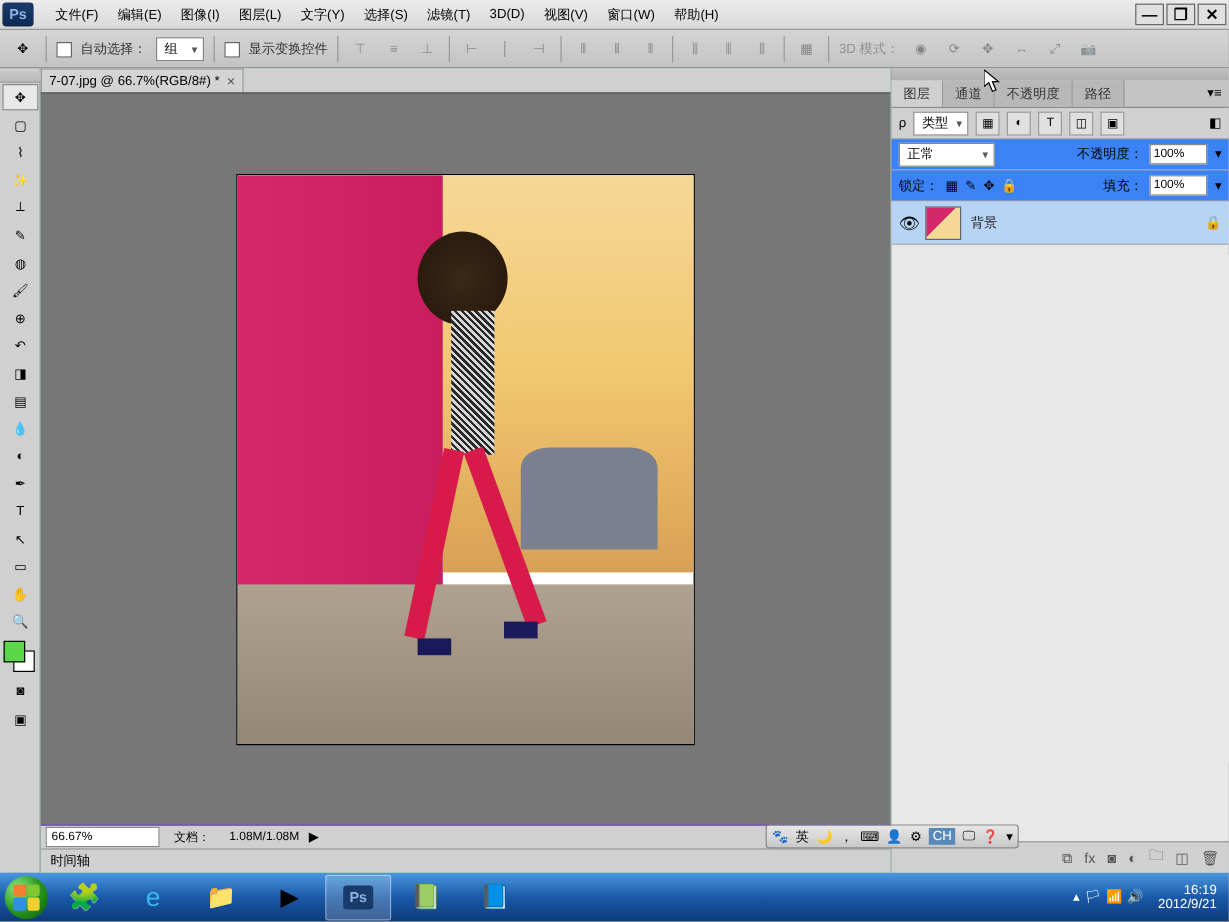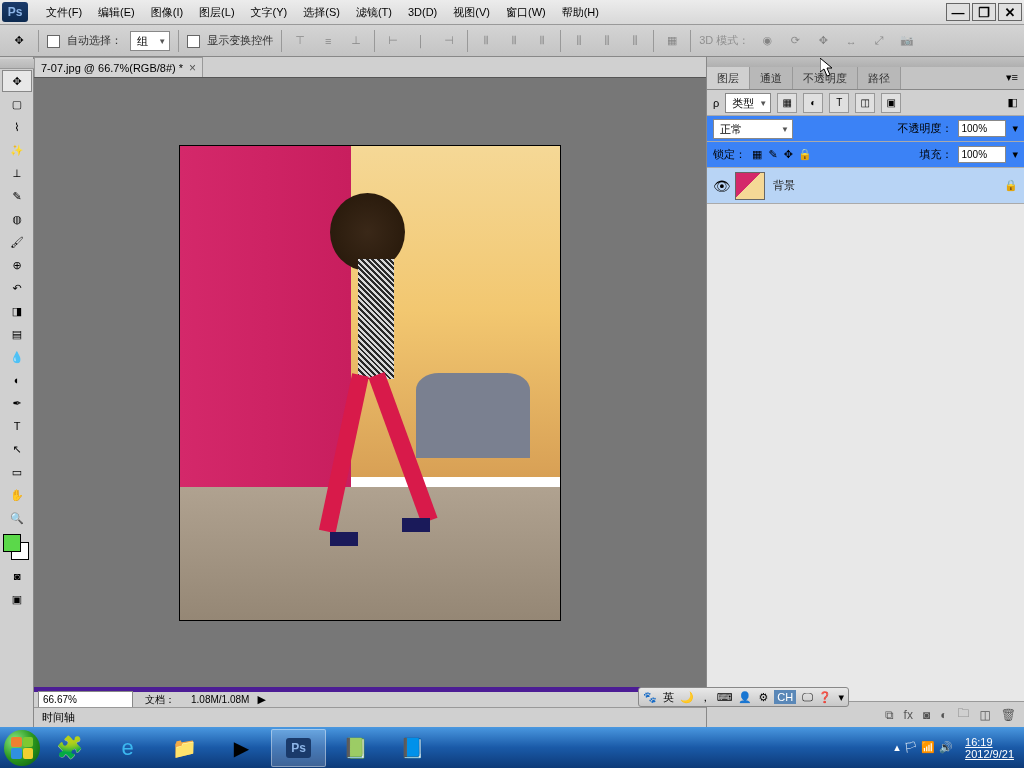--- a/index.html
+++ b/index.html
@@ -49,27 +49,27 @@
 .img-car { position: absolute; right: 8%; top: 48%; width: 30%; height: 18%; background: #7a8090; border-radius: 20% 20% 0 0; }
 .img-figure { position: absolute; left: 42%; top: 10%; width: 22%; height: 75%; }
 .img-hair { width: 75px; height: 78px; background: radial-gradient(#3a2818, #241608); border-radius: 50%; margin-left: -10px; }
 .img-body { width: 36px; height: 120px; background: repeating-linear-gradient(45deg, #d8d8d8 0 2px, #282828 2px 4px); margin-left: 18px; margin-top: -12px; }
 .img-legs { width: 50px; height: 165px; position: relative; margin-left: 0; margin-top: -4px; }
 .img-leg1 { position: absolute; left: 12px; top: 0; width: 17px; height: 160px; background: #d81a4a; transform: rotate(12deg); transform-origin: top; }
 .img-leg2 { position: absolute; left: 28px; top: 0; width: 17px; height: 155px; background: #d81a4a; transform: rotate(-20deg); transform-origin: top; }
 .img-shoe1 { position: absolute; left: -10px; bottom: -6px; width: 28px; height: 14px; background: #1a1a5a; }
 .img-shoe2 { position: absolute; left: 62px; bottom: 8px; width: 28px; height: 14px; background: #1a1a5a; }
 
-.status-bar { height: 20px; background: #d0d0d0; display: flex; align-items: center; border-top: 5px solid #4c1d95; }
+.status-bar { height: 20px; background: #d0d0d0; display: flex; align-items: center; border-top: 1px solid #4c1d95; }
 .status-zoom { width: 95px; background: #fff; border: 1px solid #888; padding: 1px 4px; margin: 0 4px; height: 17px; font-size: 10px; }
 .status-info { padding: 0 8px; font-size: 10px; }
 .timeline-bar { height: 20px; background: #d0d0d0; display: flex; align-items: center; padding: 0 8px; border-top: 1px solid #999; font-size: 10px; }
 
 
-.panels { width: 318px; background: #d0d0d0; border-left: 1px solid #888; display: flex; flex-direction: column; }
+.panels { width: 282px; background: #d0d0d0; border-left: 1px solid #888; display: flex; flex-direction: column; }
 .panel-header { height: 10px; background: linear-gradient(#c0c0c0, #b0b0b0); }
 .panel-tabs { height: 23px; background: #c4c4c4; display: flex; border-bottom: 1px solid #888; }
 .panel-tab { padding: 4px 10px; background: #b8b8b8; border-right: 1px solid #999; font-size: 11px; color: #333; cursor: default; }
 .panel-tab.active { background: #d0d0d0; }
 .panel-menu { margin-left: auto; padding: 4px 6px; }
 .layer-options { padding: 4px 6px; display: flex; align-items: center; gap: 6px; background: #d0d0d0; border-bottom: 1px solid #aaa; height: 26px; }
 .layer-row { padding: 4px 6px; display: flex; align-items: center; gap: 6px; background: #3b82f6; border-bottom: 1px solid #aaa; height: 26px; }
 .filter-icon { width: 20px; height: 20px; border: 1px solid #999; background: #e0e0e0; display: inline-flex; align-items: center; justify-content: center; font-size: 10px; }
 .layers-list { flex: 1; background: #e8e8e8; overflow: auto; }
 .layer-item { height: 36px; background: #b8d4f5; display: flex; align-items: center; padding: 0 6px; gap: 8px; border-bottom: 1px solid #aaa; }
@@ -93,21 +93,21 @@
 .start-btn { width: 40px; height: 40px; display: flex; align-items: center; justify-content: center; }
 .start-orb { width: 36px; height: 36px; border-radius: 50%; background: radial-gradient(circle at 30% 30%, #8ae880, #2a9820, #0a5808); display: grid; grid-template: 1fr 1fr / 1fr 1fr; gap: 1px; padding: 7px; }
 .orb-q { border-radius: 2px; }
 .orb-q:nth-child(1) { background: #f08030; }
 .orb-q:nth-child(2) { background: #80c830; }
 .orb-q:nth-child(3) { background: #3090e0; }
 .orb-q:nth-child(4) { background: #f0d030; }
 .task-icon { width: 55px; height: 38px; display: flex; align-items: center; justify-content: center; border: 1px solid transparent; margin: 0 1px; border-radius: 2px; }
 .task-icon.active { background: rgba(255,255,255,0.2); border: 1px solid rgba(255,255,255,0.4); }
 .tray { margin-left: auto; display: flex; align-items: center; gap: 4px; color: #fff; padding-right: 8px; }
-.tray-time { text-align: left; font-size: 10px; line-height: 12px; padding-left: 8px; text-decoration: underline; }
+.tray-time { text-align: right; font-size: 10px; line-height: 12px; padding-left: 8px; }
 </style>
 </head>
 <body>
 
 <div class="app-window">
 
   <div class="menu-bar">
     <div class="ps-logo">Ps</div>
     <div class="menu-item">文件(F)</div>
     <div class="menu-item">编辑(E)</div>

